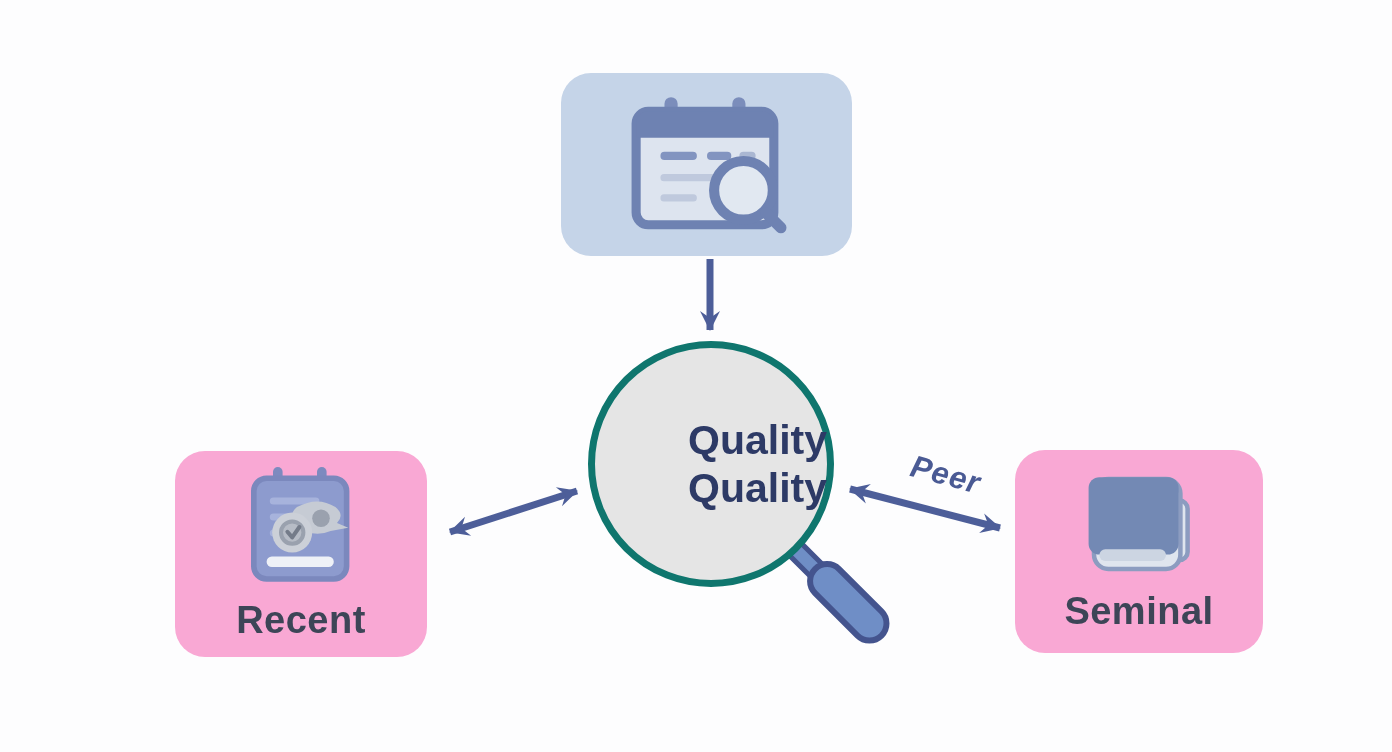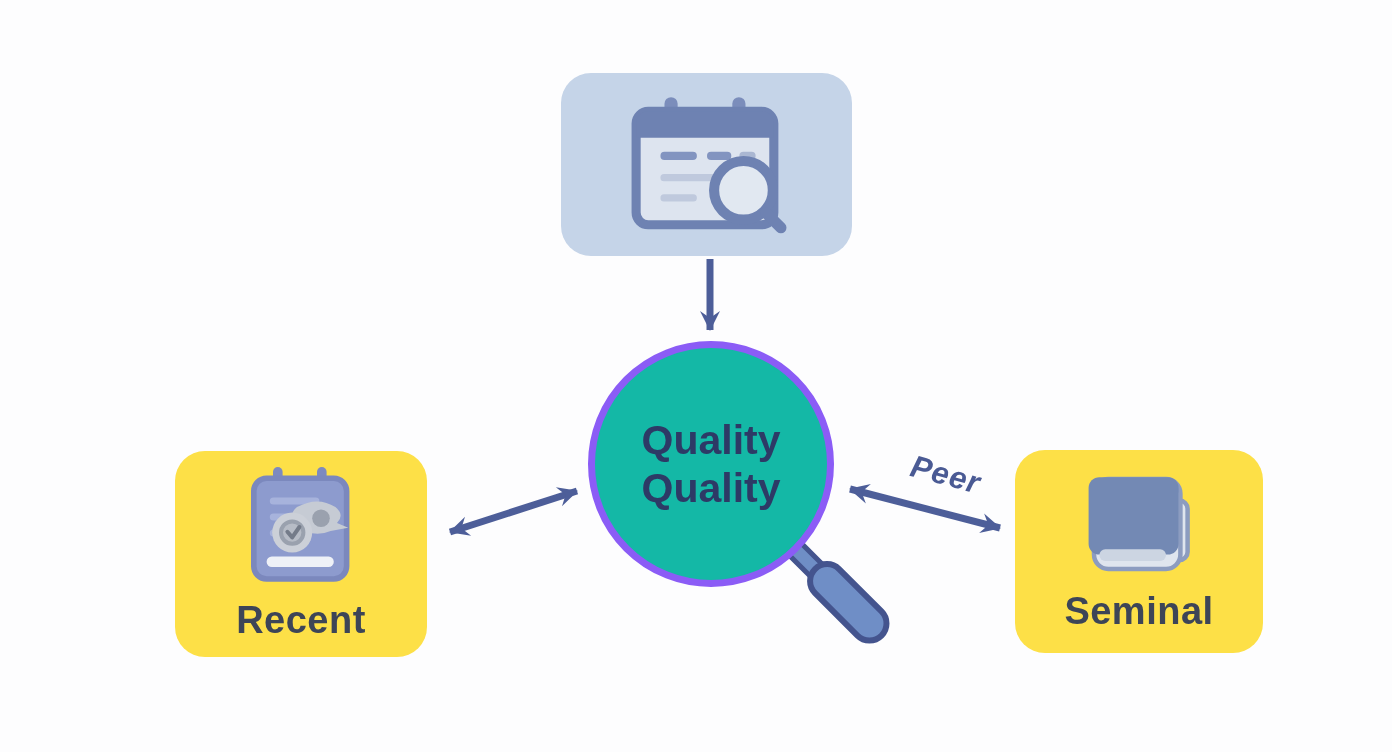--- a/index.html
+++ b/index.html
@@ -14,32 +14,32 @@
   .node{
     position:absolute;
     display:flex;flex-direction:column;align-items:center;justify-content:center;
     z-index:2;
   }
   .box-top{
     left:561px;top:73px;width:291px;height:183px;
     background:#c5d4e8;border-radius:30px;
   }
   .box-side{
-    background:#fde047;border-radius:30px;
+    background:#f9a8d4;border-radius:30px;
   }
   .box-left{left:175px;top:451px;width:252px;height:206px;gap:8px;}
   .box-right{left:1015px;top:450px;width:248px;height:203px;gap:12px;}
   .node-label{
     font-size:38px;font-weight:700;color:#3d4557;letter-spacing:0.5px;
   }
   .circle-node{
     position:absolute;left:588px;top:341px;width:246px;height:246px;
-    background:#14b8a6;border:7px solid #8b5cf6;border-radius:50%;
+    background:#e5e5e5;border:7px solid #0f766e;border-radius:50%;
     box-sizing:border-box;
-    display:flex;flex-direction:column;align-items:center;justify-content:center;
+    display:flex;flex-direction:column;align-items:flex-end;justify-content:center;
     z-index:3;
   }
   .circle-label{
     font-size:41px;font-weight:700;color:#2d3a66;line-height:1.18;text-align:center;
   }
   .edge-label{
     position:absolute;left:910px;top:457px;
     font-size:31px;font-weight:700;font-style:italic;color:#4a5a94;
     transform:rotate(15deg);
     letter-spacing:1px;

